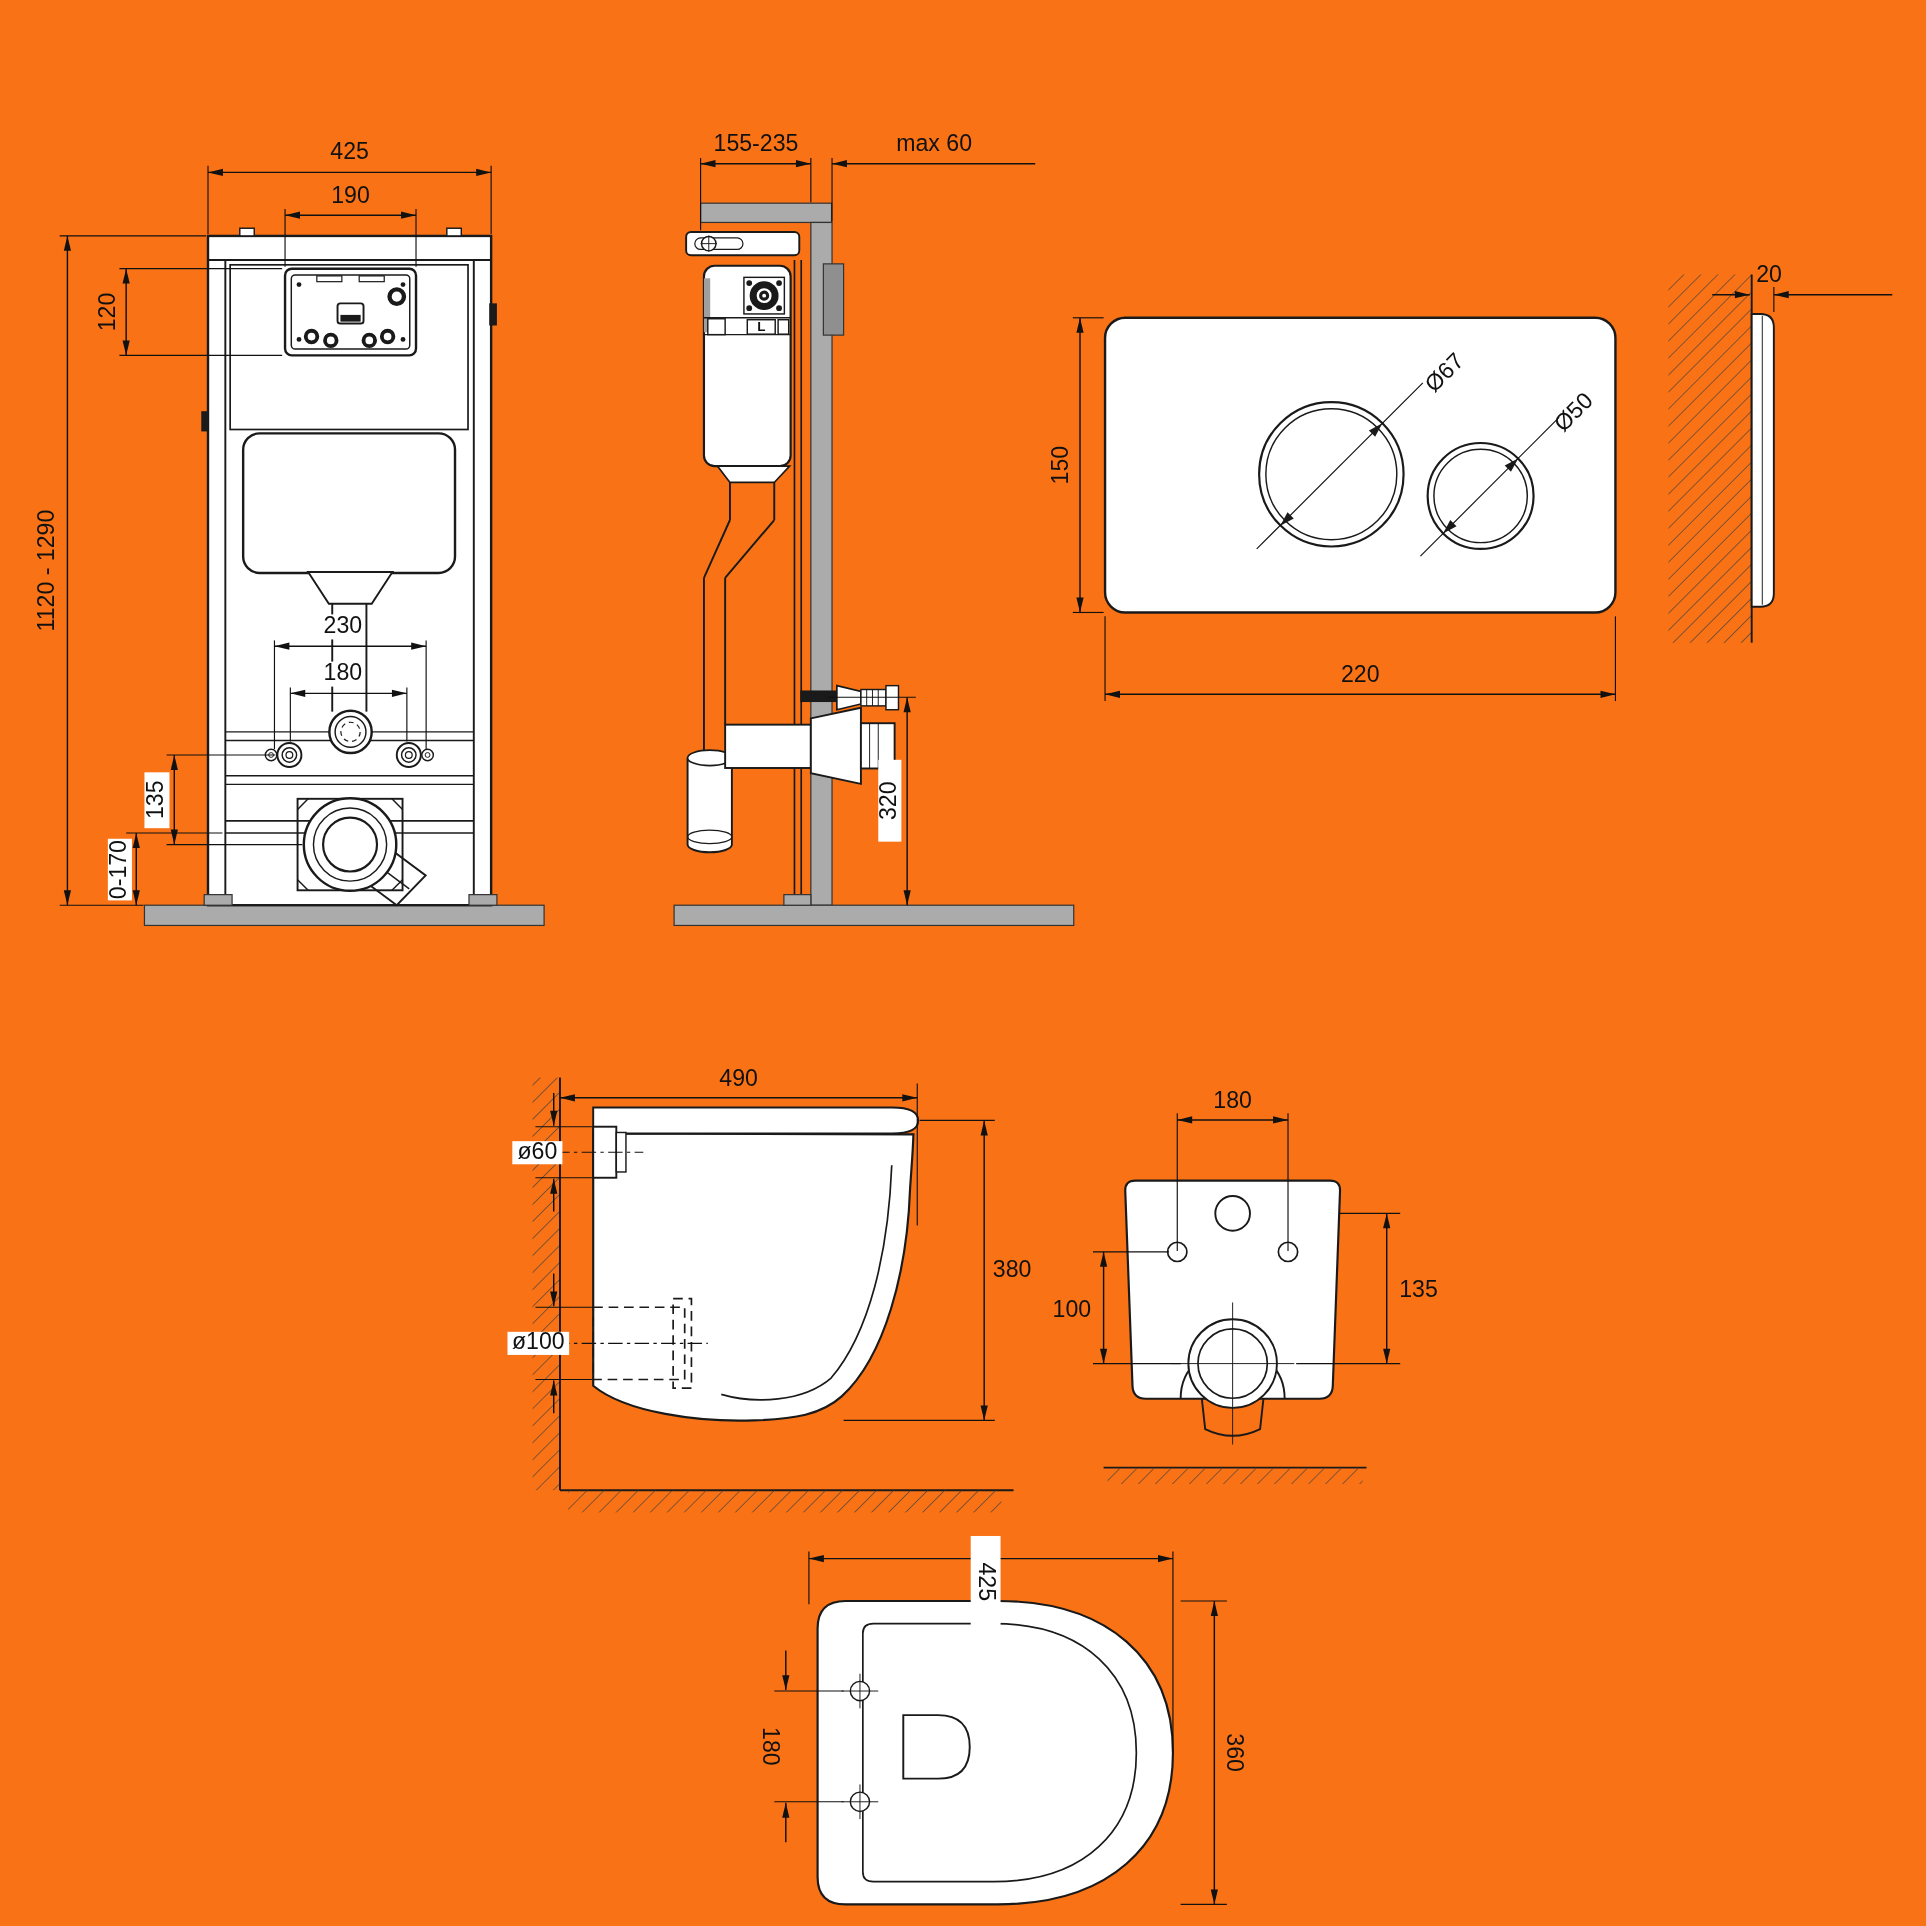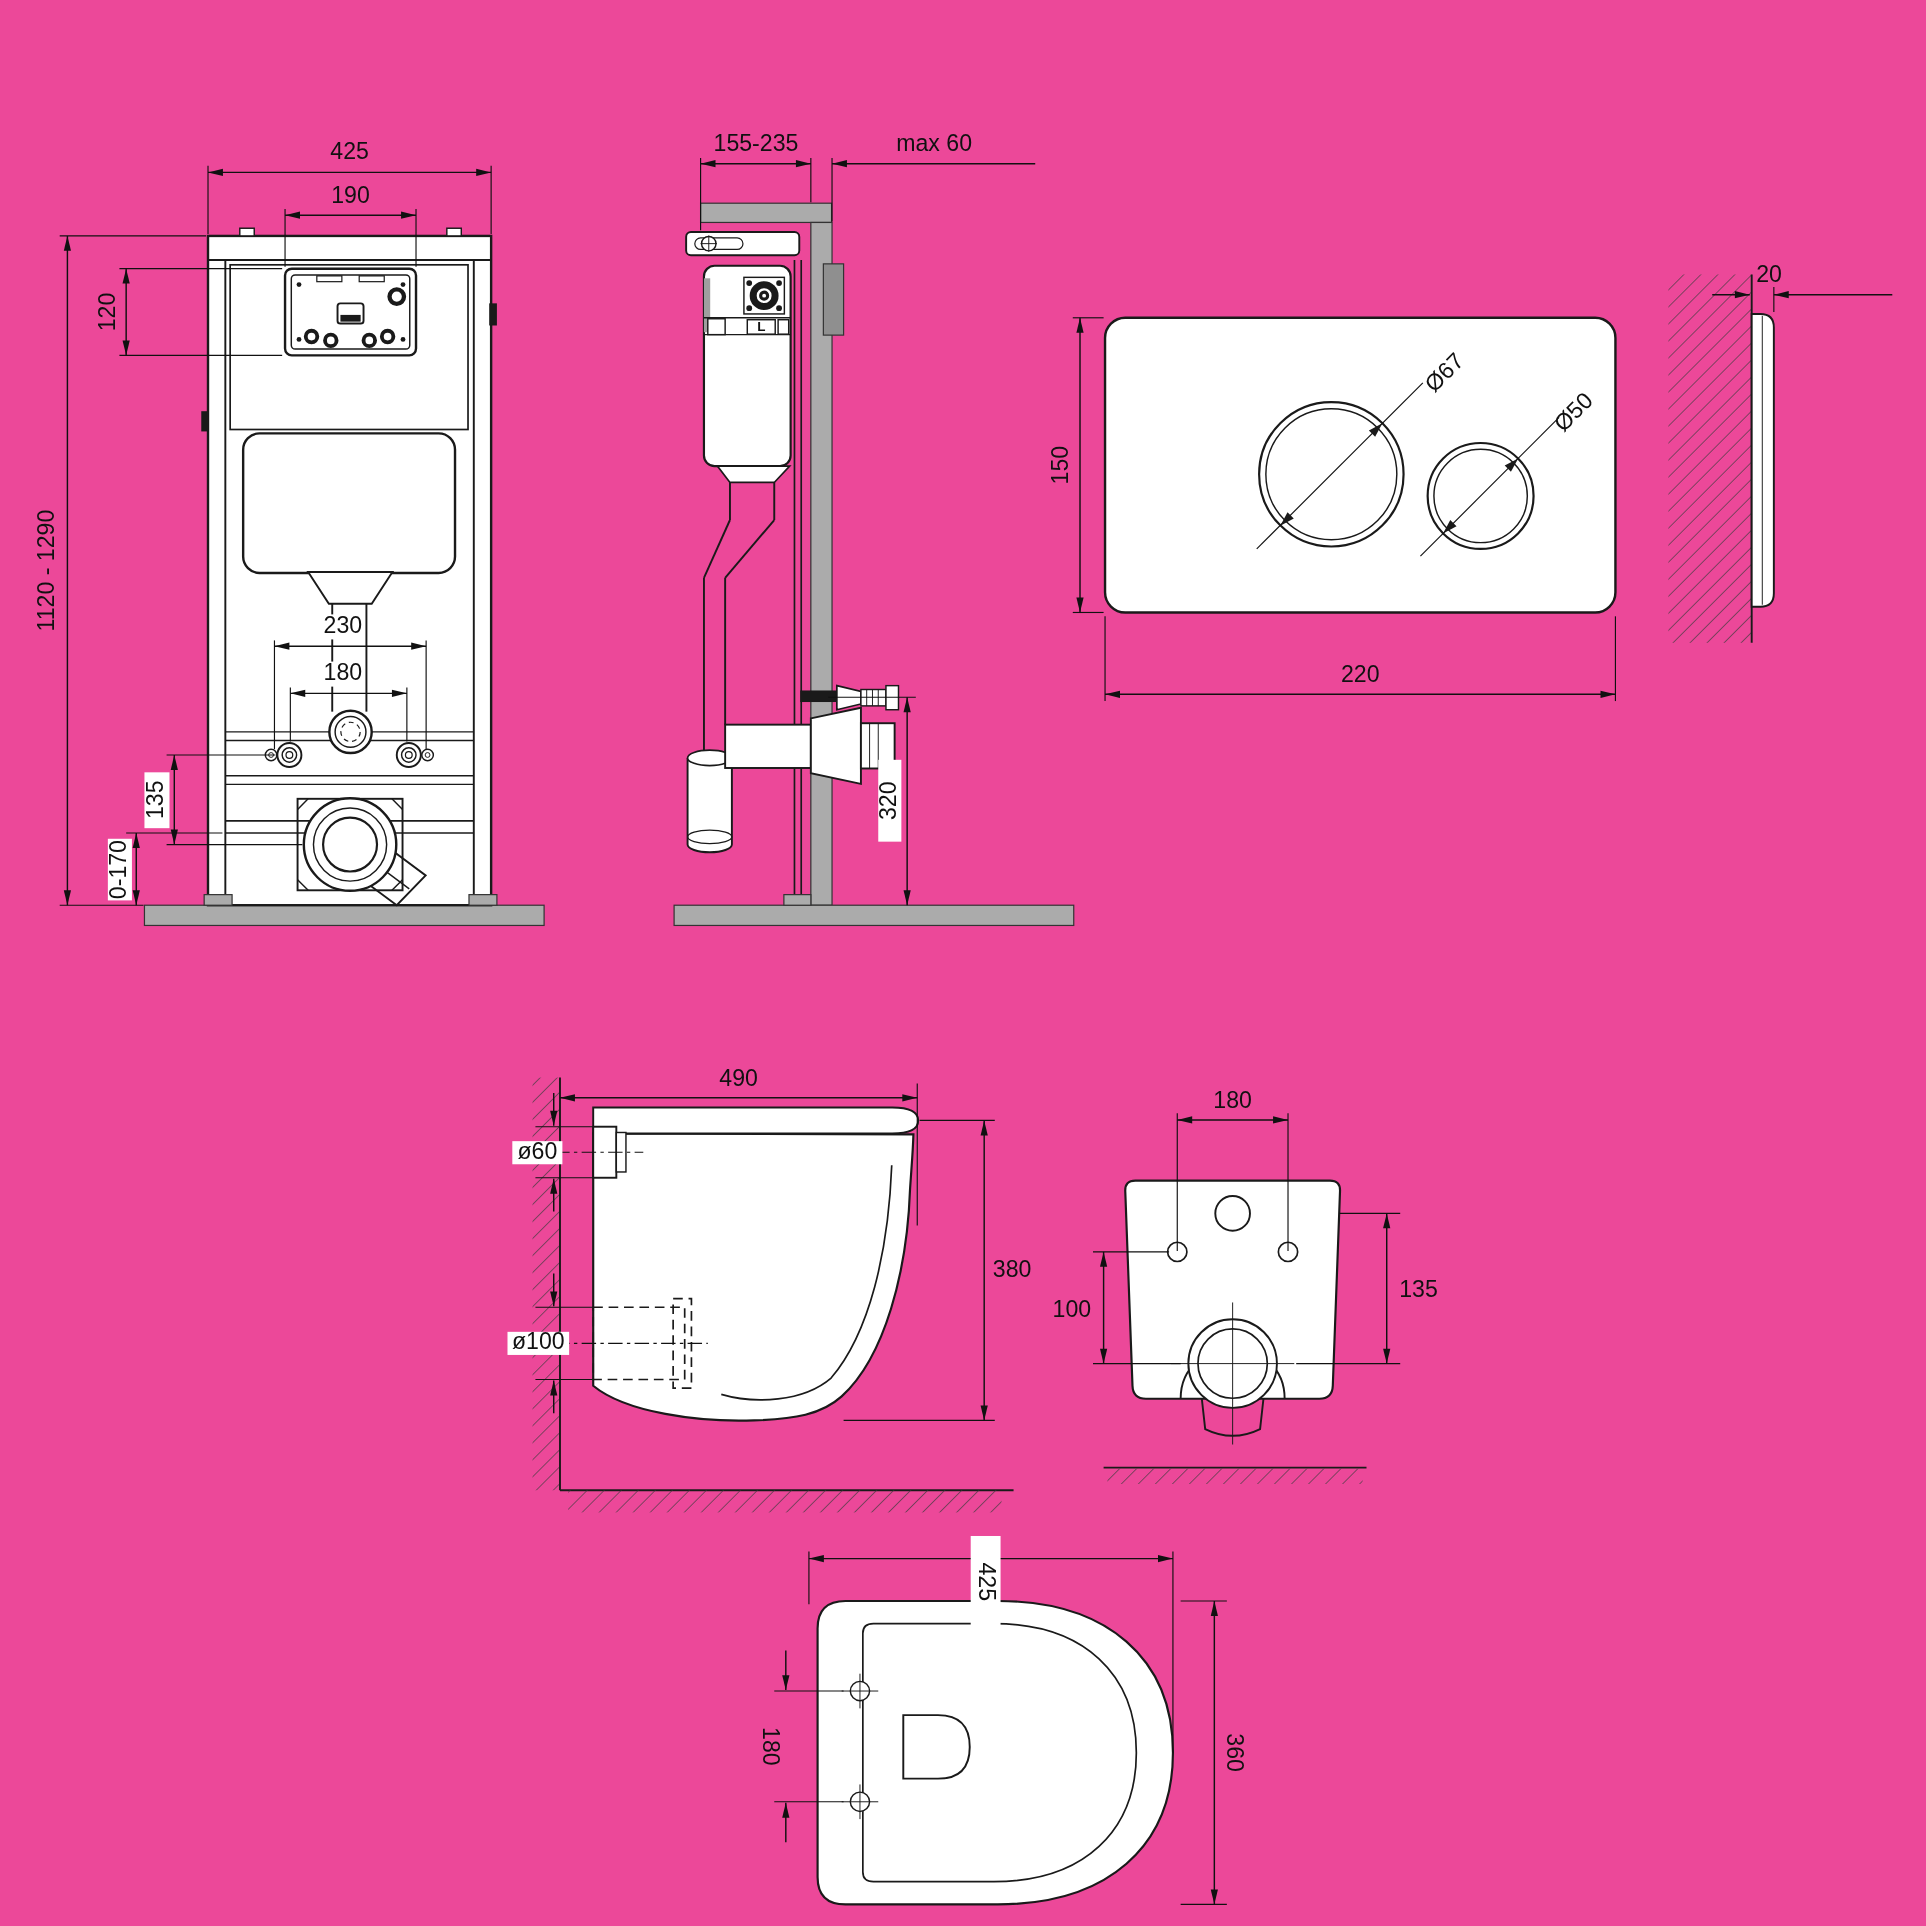--- a/index.html
+++ b/index.html
@@ -1,16 +1,16 @@
 <!DOCTYPE html>
 <html style="font-size:7.7px"><head>
 <meta charset="utf-8">
 <style>
   html,body{margin:0;padding:0;background:#ffffff}
-  .page{position:relative;width:1926px;height:1926px;background:#ec4899;overflow:hidden}
+  .page{position:relative;width:1926px;height:1926px;background:#f97316;overflow:hidden}
   svg{display:block}
   .s5{stroke:#1a1a1a;stroke-width:5;fill:none}
   .s45{stroke:#1a1a1a;stroke-width:4.5;fill:none}
   .s4{stroke:#1a1a1a;stroke-width:4;fill:none}
   .s35{stroke:#1a1a1a;stroke-width:3.5;fill:none}
   .s3{stroke:#1a1a1a;stroke-width:3;fill:none}
   .s25{stroke:#1a1a1a;stroke-width:2.5;fill:none}
   .s2{stroke:#1a1a1a;stroke-width:2;fill:none}
   .fw{fill:#ffffff}
   .fb{fill:#1a1a1a}

